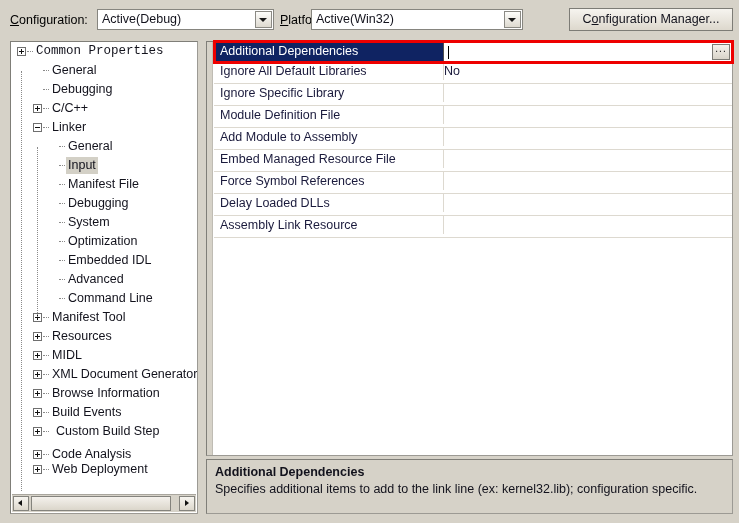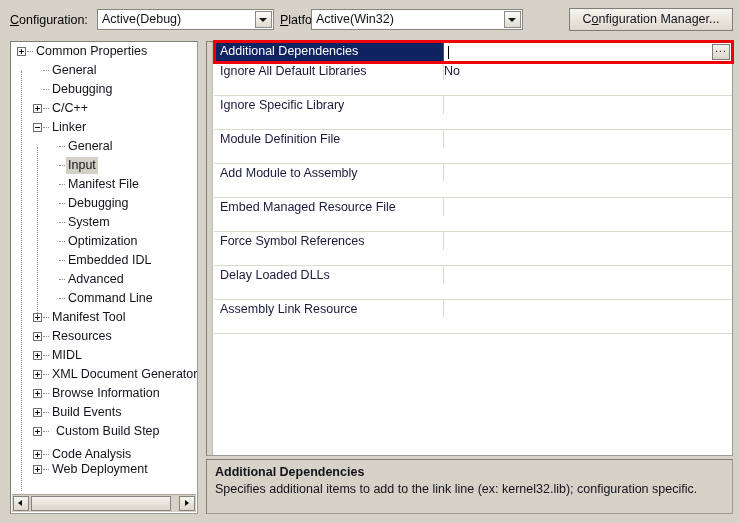--- a/index.html
+++ b/index.html
@@ -210,21 +210,21 @@
     border-right: 1px solid #bfbcb4;
     box-sizing: border-box;
   }
   #gridrows {
     position: absolute;
     left: 7px; top: 0;
     width: 518px;
   }
   .prow {
     position: relative;
-    height: 34px;
+    height: 22px;
     border-bottom: 1px solid #ddd9d0;
     box-sizing: border-box;
   }
   .prow .pname {
     position: absolute;
     left: 6px; top: 2px;
     font-size: 12.5px;
     color: #1a1a3c;
     line-height: 15px;
     white-space: nowrap;
@@ -352,21 +352,21 @@
 </div>
 
 <div id="treepanel">
   <div id="treeclip">
       <div class="tnode" style="top: 0px;">
         <span class="expander" style="left: 6px;">
           <span class="h"></span>
           <span class="v"></span>
         </span>
         <span class="dots" style="left: 16px; width: 6px;"></span>
-        <span class="tlabel" style="left: 23px;">Common Properties</span>
+        <span class="tlabel" style="left: 23px; font-family: Liberation Mono, monospace;">Common Properties</span>
       </div>
       <div class="tnode" style="top: 0px;">
         <span class="dots" style="left: 32px; width: 6px;"></span>
         <span class="tlabel" style="left: 39px;">General</span>
       </div>
       <div class="tnode" style="top: 0px;">
         <span class="dots" style="left: 32px; width: 6px;"></span>
         <span class="tlabel" style="left: 39px;">Debugging</span>
       </div>
       <div class="tnode" style="top: 0px;">

